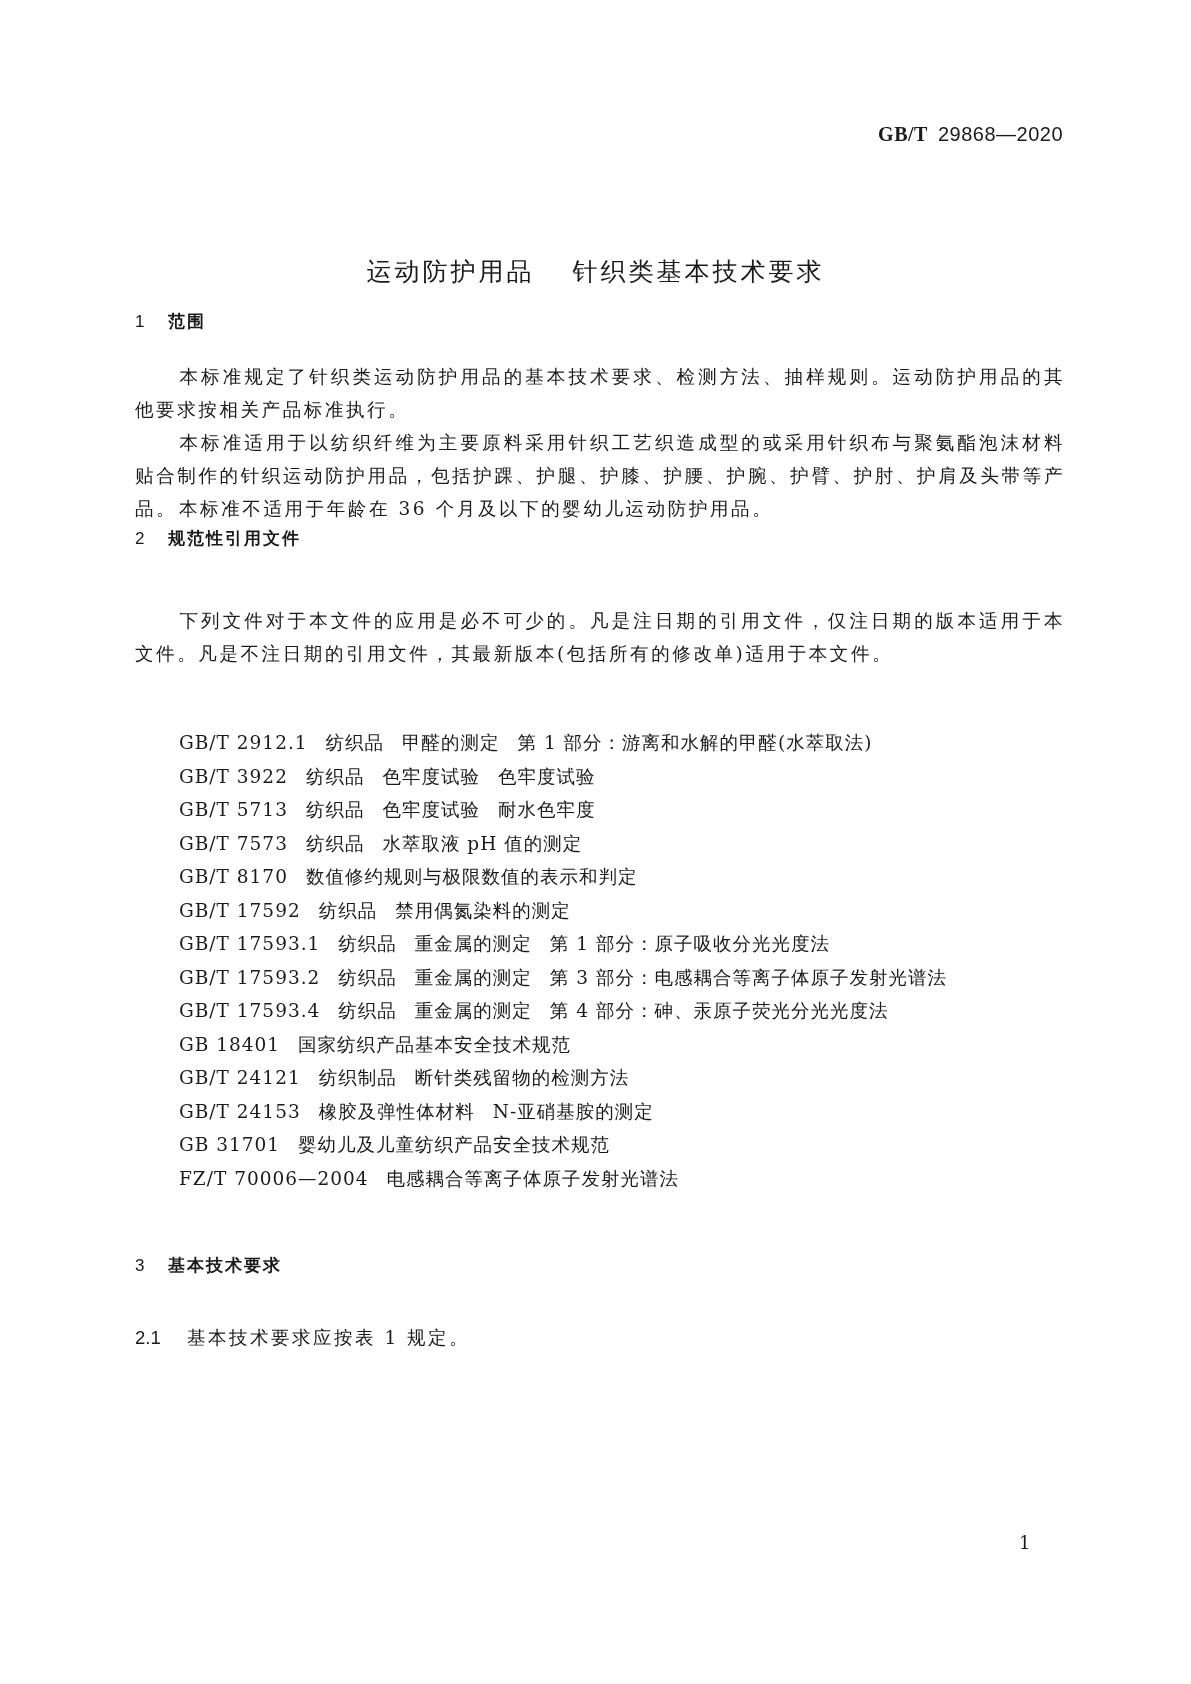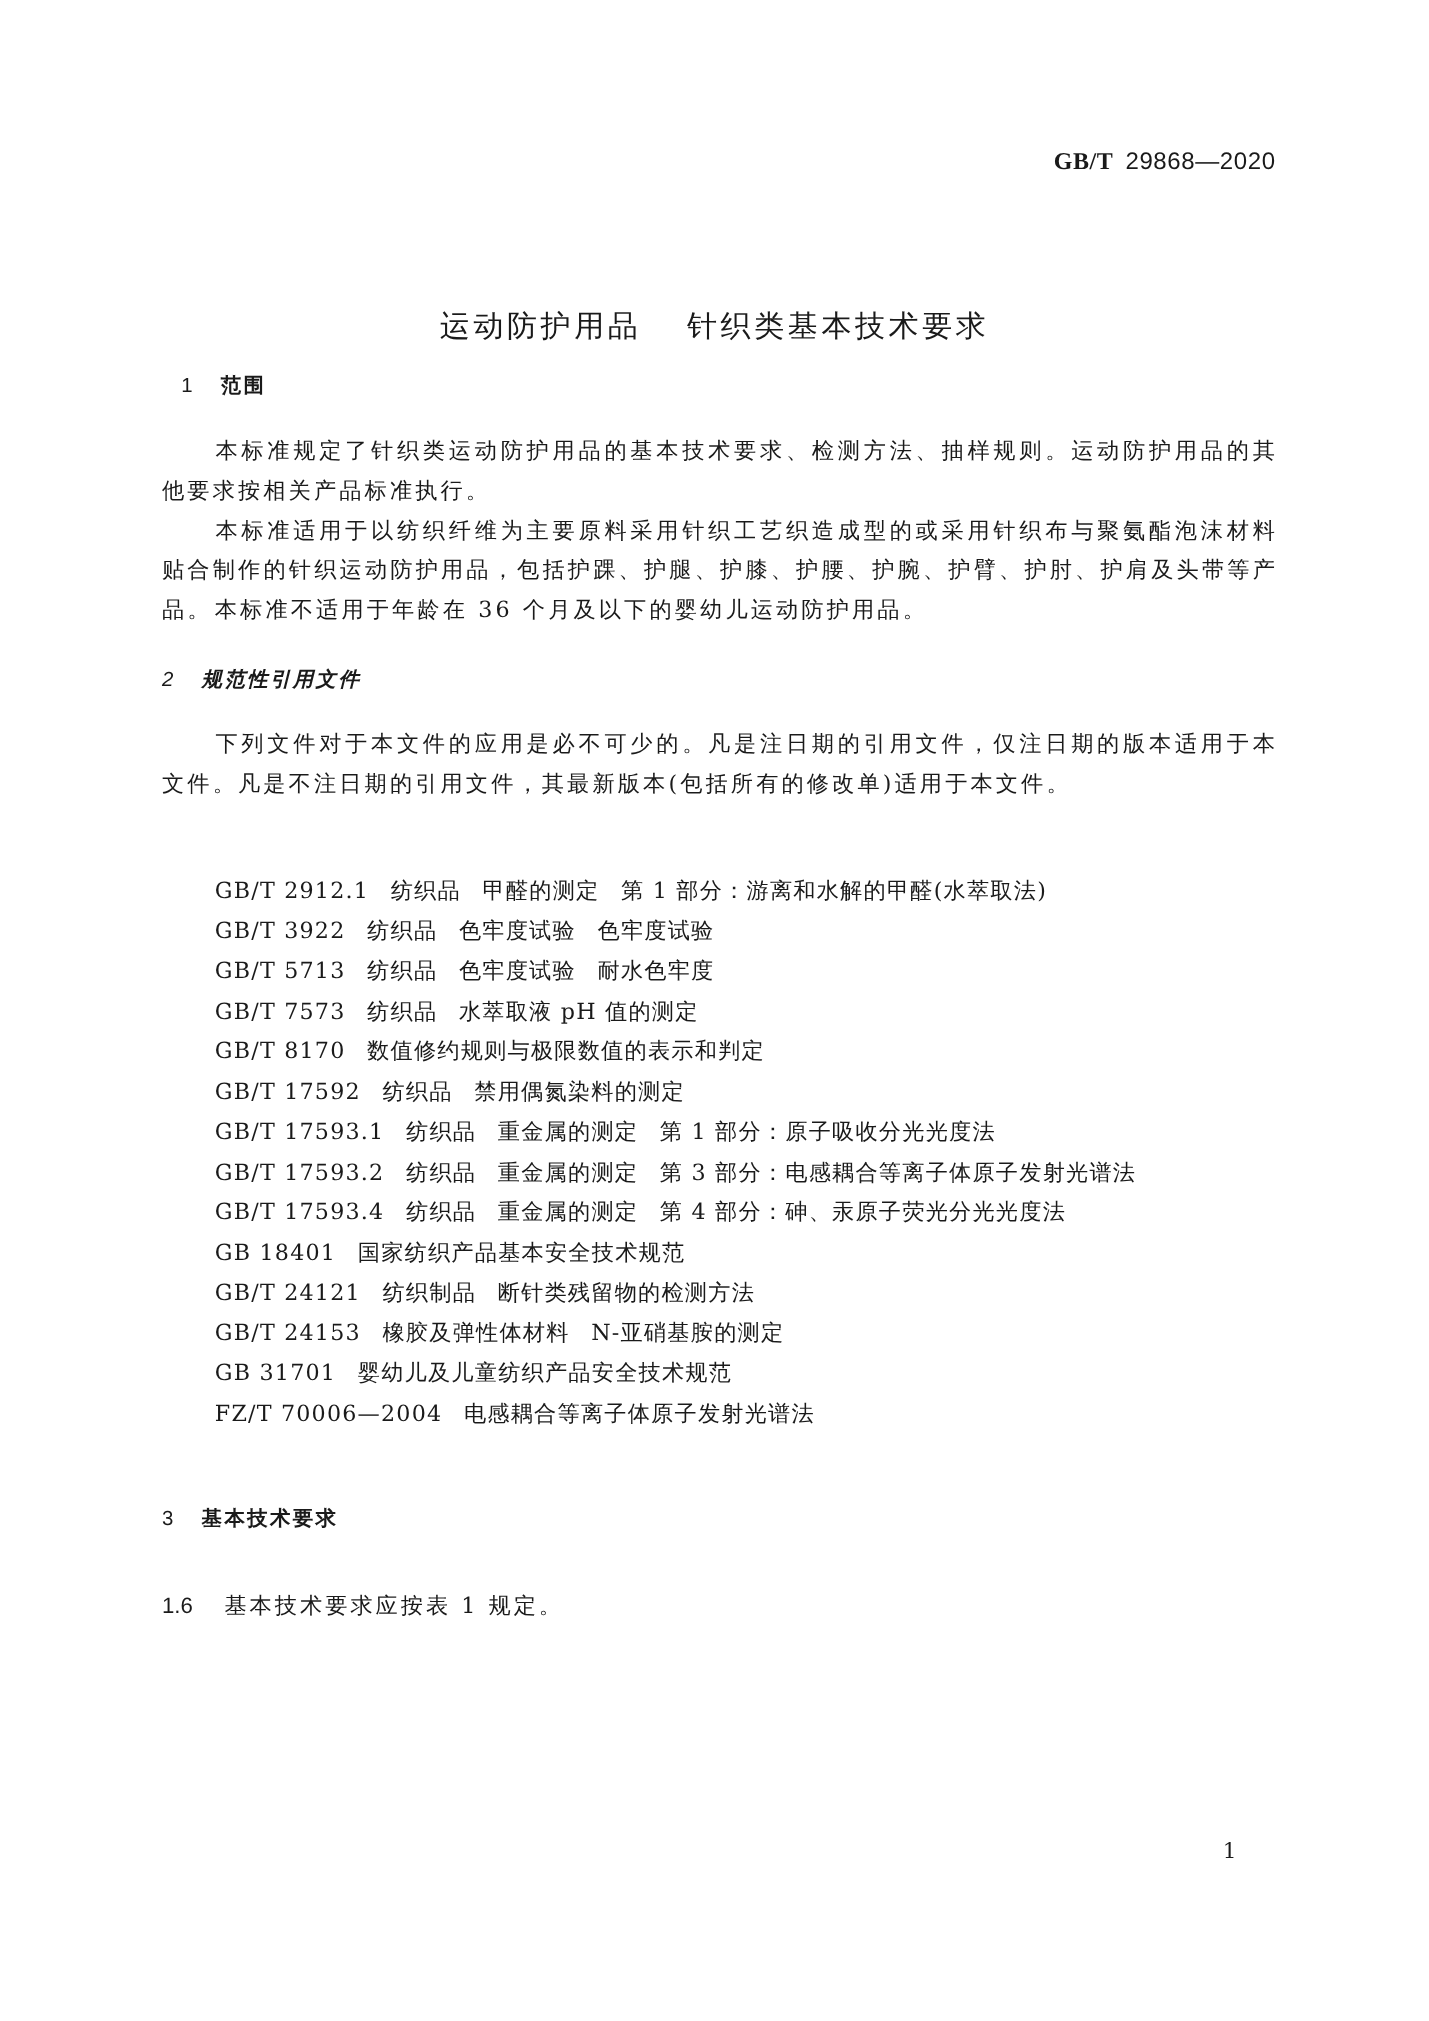--- a/index.html
+++ b/index.html
@@ -112,35 +112,35 @@
 <div class="page">
 
   <div class="std-code">
     <span class="prefix">GB/T</span><span class="num">29868—2020</span>
   </div>
 
   <div class="doc-title">
     <span>运动防护用品</span><span class="gap"></span><span>针织类基本技术要求</span>
   </div>
 
-  <div class="heading" style="top:310px;margin-left:16px;">
+  <div class="heading" style="top:310px;">
     <span class="h-num">1</span><span>范围</span>
   </div>
 
   <div class="para" style="top:426px;">
     <span class="indent"></span><span>本标准适用于以纺织纤维为主要原料采用针织工艺织造成型的或采用针织布与聚氨酯泡沫材料贴合制作的针织运动防护用品，包括护踝、护腿、护膝、护腰、护腕、护臂、护肘、护肩及头带等产品。</span>
   </div>
   <div class="para" style="top:360px;">
     <span class="indent"></span><span>本标准规定了针织类运动防护用品的基本技术要求、检测方法、抽样规则。运动防护用品的其他要求按相关产品标准执行。</span>
   </div>
   <div class="para" style="top:492px;">
     <span class="indent"></span><span>本标准不适用于年龄在 36 个月及以下的婴幼儿运动防护用品。</span>
   </div>
 
-  <div class="heading" style="top:555px;font-style:italic;">
+  <div class="heading" style="top:527px;">
     <span class="h-num">2</span><span>规范性引用文件</span>
   </div>
 
   <div class="para" style="top:604px;">
     <span class="indent"></span><span>下列文件对于本文件的应用是必不可少的。凡是注日期的引用文件，仅注日期的版本适用于本文件。凡是不注日期的引用文件，其最新版本(包括所有的修改单)适用于本文件。</span>
   </div>
 
   <div class="refs">
     <div class="ref-line"><span class="code">GB/T 2912.1</span><span class="part">纺织品</span><span class="part">甲醛的测定</span><span>第 1 部分：游离和水解的甲醛(水萃取法)</span></div>
     <div class="ref-line"><span class="code">GB/T 3922</span><span class="part">纺织品</span><span class="part">色牢度试验</span><span>色牢度试验</span></div>
@@ -156,18 +156,18 @@
     <div class="ref-line"><span class="code">GB/T 24153</span><span class="part">橡胶及弹性体材料</span><span>N-亚硝基胺的测定</span></div>
     <div class="ref-line"><span class="code">GB 31701</span><span>婴幼儿及儿童纺织产品安全技术规范</span></div>
     <div class="ref-line"><span class="code">FZ/T 70006—2004</span><span>电感耦合等离子体原子发射光谱法</span></div>
   </div>
 
   <div class="heading" style="top:1254px;">
     <span class="h-num">3</span><span>基本技术要求</span>
   </div>
 
   <div class="clause">
-    <span class="c-num">1.6</span><span>基本技术要求应按表 1 规定。</span>
+    <span class="c-num">2.1</span><span>基本技术要求应按表 1 规定。</span>
   </div>
 
   <div class="page-number">1</div>
 
 </div>
 
 </body></html>

